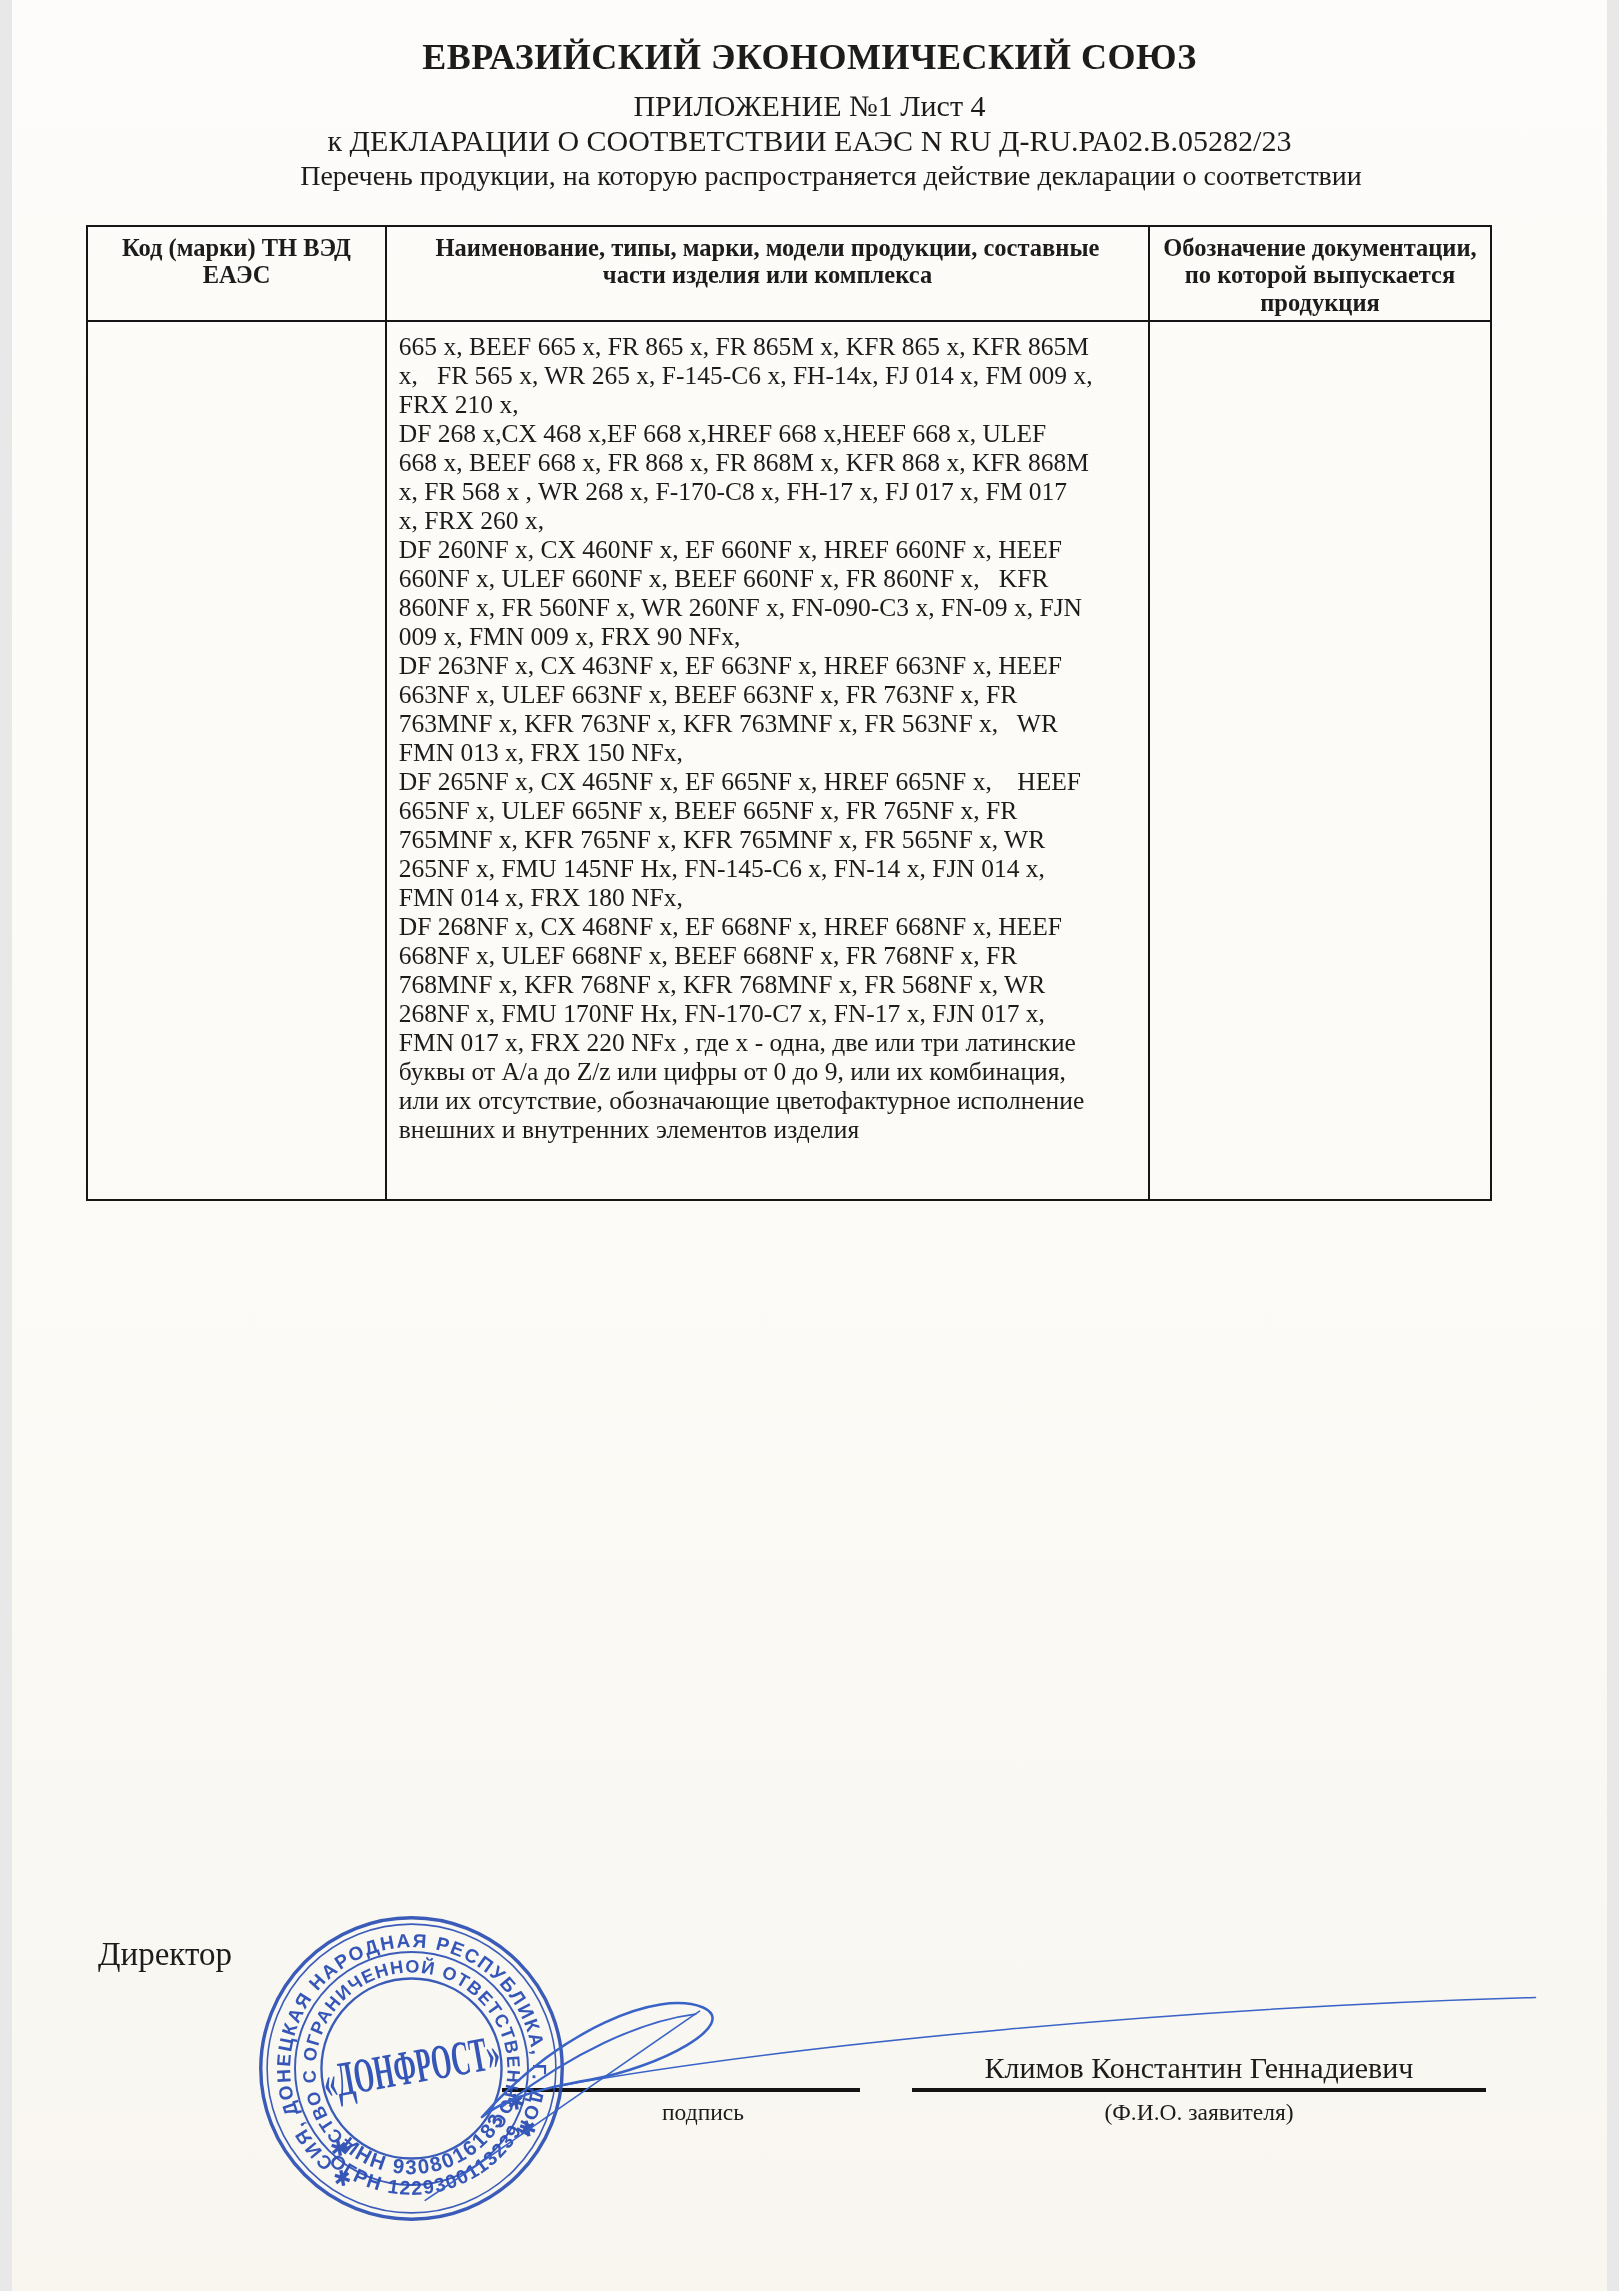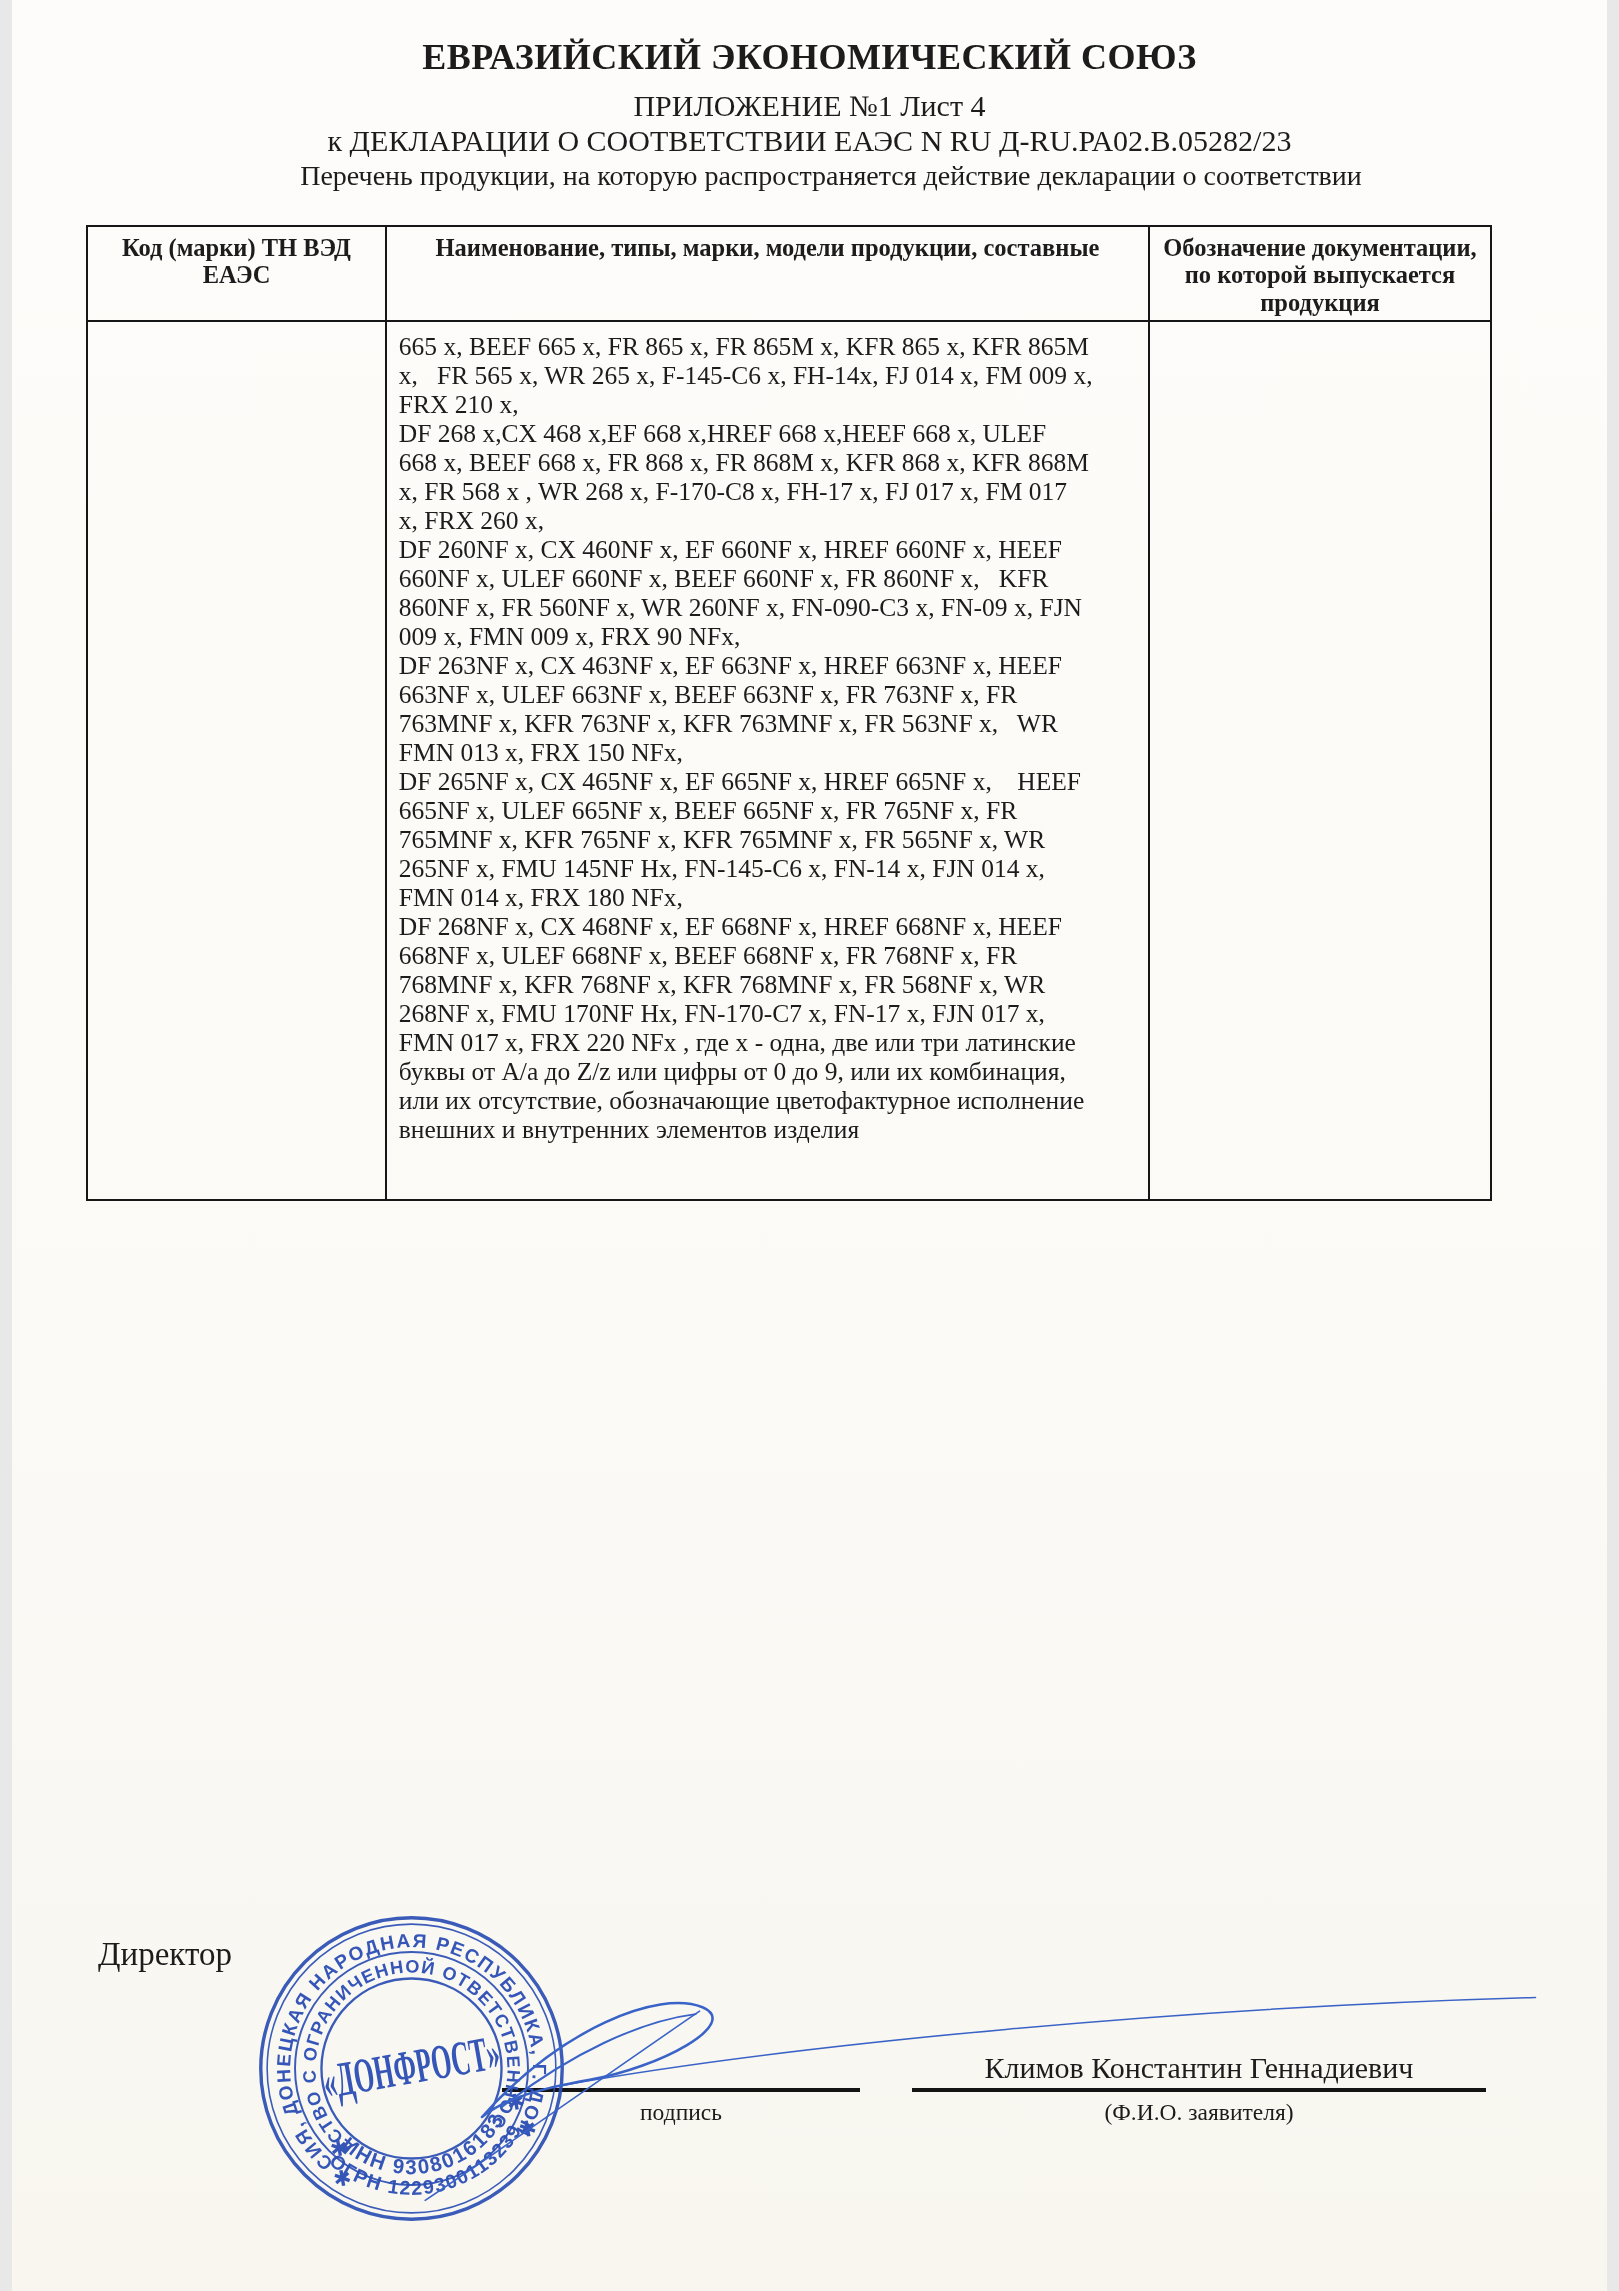--- a/index.html
+++ b/index.html
@@ -21,21 +21,21 @@
   .cell{box-sizing:border-box;}
   .cell + .cell{border-left:2px solid #161616;}
   .th{padding:6.9px 7.8px 3.9px 7.8px;text-align:center;font-weight:bold;font-size:24.5px;line-height:27.4px;}
   .tbody{min-height:877px;}
   .td{padding:0;}
   .td-models{padding:9.8px 9.8px 0 11.8px;font-size:25.5px;line-height:29px;}
   .model-line,.hline{white-space:pre-wrap;}
   
   .director{position:absolute;left:86px;top:1937px;font-size:33px;line-height:35px;}
   .sig-line{position:absolute;left:490px;top:2088px;width:358px;height:3.9px;background:#141414;}
-  .sig-caption{position:absolute;left:490px;top:2099px;width:358px;text-align:center;font-size:23.5px;color:#1c1c1c;}
+  .sig-caption{position:absolute;left:512px;top:2099px;width:358px;text-align:center;font-size:23.5px;color:#1c1c1c;}
   .fio-line{position:absolute;left:900px;top:2088px;width:574px;height:3.9px;background:#141414;}
   .applicant-name{position:absolute;left:900px;top:2052px;width:574px;text-align:center;font-size:30px;line-height:32px;}
   .fio-caption{position:absolute;left:900px;top:2099px;width:574px;text-align:center;font-size:23.5px;}
   
   .stamp-svg{position:absolute;left:238px;top:1907px;width:323px;height:323px;}
   .signature-svg{position:absolute;left:372px;top:1960px;width:1176px;height:265px;}
   .stamp-text{font-family:"Liberation Sans","DejaVu Sans",sans-serif;font-weight:bold;}
 </style>
 </head>
 <body>
@@ -50,20 +50,21 @@
   </div>
 
   <div class="ptable">
     <div class="trow thead">
       <div class="cell th">
           <div class="hline">Код (марки) ТН ВЭД</div>
           <div class="hline">ЕАЭС</div>
         </div>
       <div class="cell th">
           <div class="hline">Наименование, типы, марки, модели продукции, составные</div>
+          <div class="hline">части изделия или комплекса</div>
         </div>
       <div class="cell th">
           <div class="hline">Обозначение документации,</div>
           <div class="hline">по которой выпускается</div>
           <div class="hline">продукция</div>
         </div>
     </div>
     <div class="trow tbody">
       <div class="cell td"></div>
       <div class="cell td td-models">

